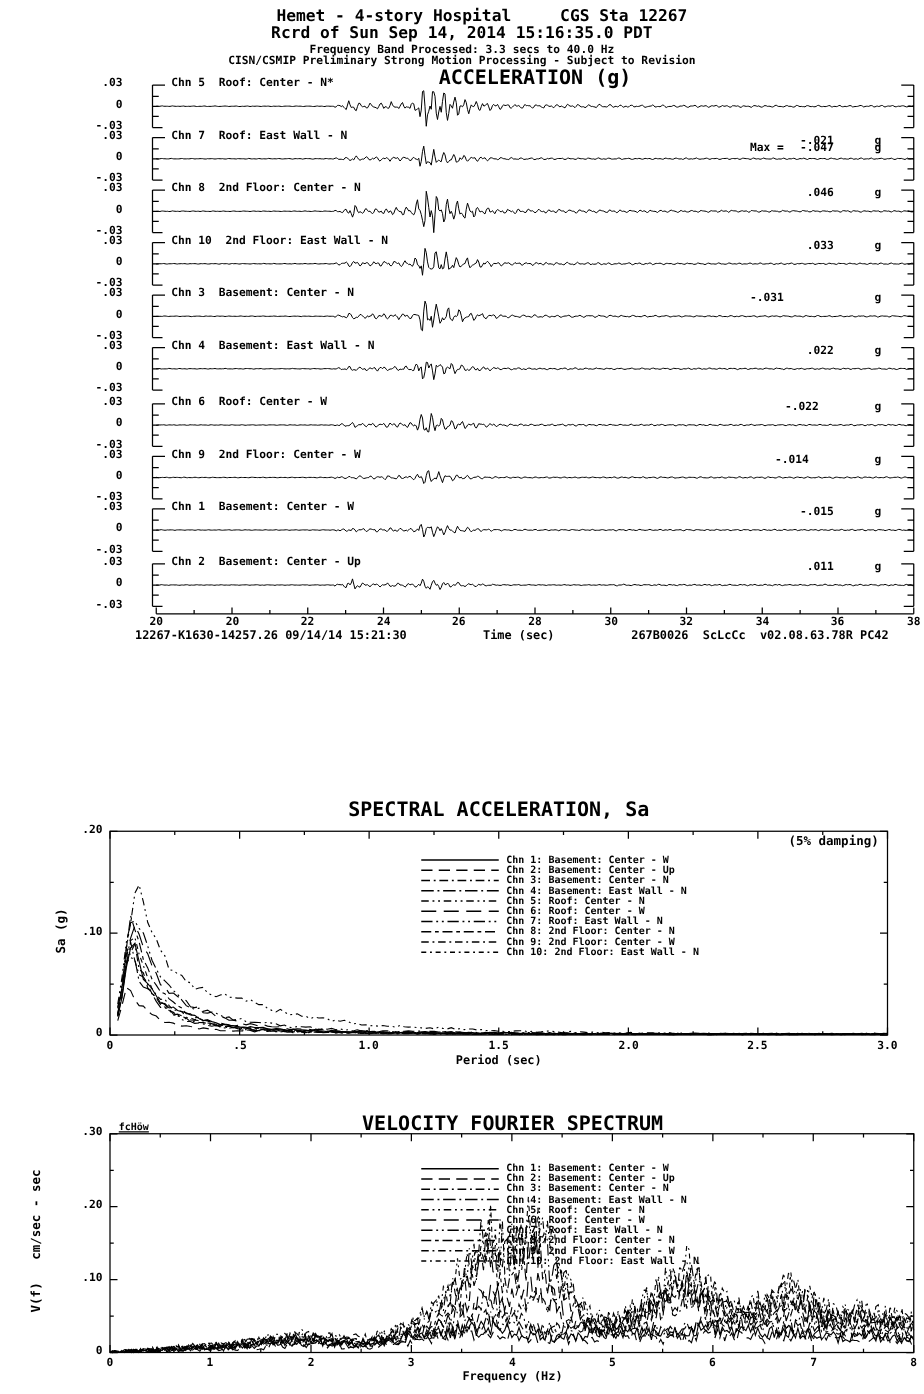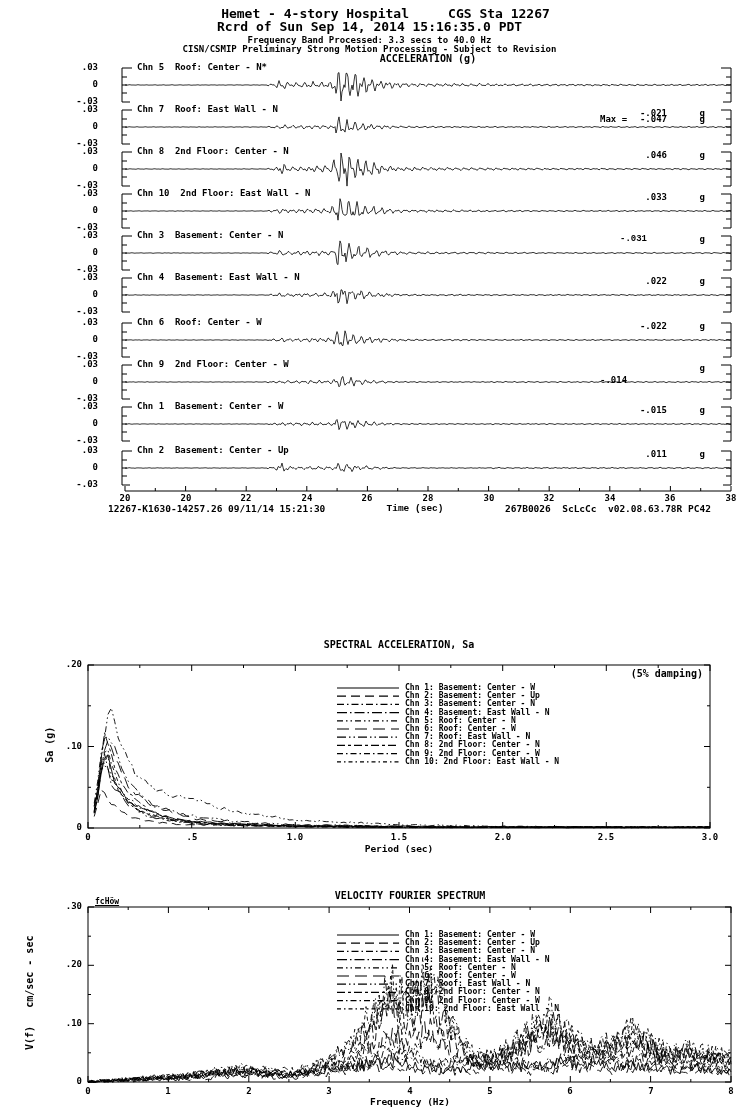--- a/index.html
+++ b/index.html
@@ -1,21 +1,21 @@
 <!DOCTYPE html>
 <html><head>
 <meta charset="utf-8">
 <style>
   *{box-sizing:border-box}
   html,body{margin:0;padding:0}
   body{width:739px;height:1115px;position:relative;background:#fff;overflow:hidden;
        font-family:"DejaVu Sans Mono","Liberation Mono",monospace;}
   .t{position:absolute;color:#000;font-weight:bold;font-size:9.5px;line-height:1.15;white-space:pre;}
   .c{text-align:center}.r{text-align:right}
-  .f8{font-size:8px}.f9{font-size:9px}.f11{font-size:10px}.f13{font-size:13px}
+  .f8{font-size:8px}.f9{font-size:9px}.f11{font-size:16px}.f13{font-size:13px}
   .rot{transform:rotate(-90deg);font-size:10px}
   #gfx{position:absolute;left:0;top:0}
 </style>
 </head>
 <body>
 
 <svg id="gfx" width="739" height="1115" xmlns="http://www.w3.org/2000/svg">
     <path d="M122,68 V102 M122,68 h10 M122,77 h5 M122,85 h5 M122,93 h5 M122,102 h8" stroke="#000" stroke-width="1" fill="none"></path>
     <path d="M731,68 V102 M731,68 h-10 M731,77 h-5 M731,85 h-5 M731,93 h-5 M731,102 h-8" stroke="#000" stroke-width="1" fill="none"></path>
     <polyline points="125,85.0 126,85.0 127,85.1 128,85.0 129,84.8 130,84.7 131,85.0 132,85.0 133,85.0 134,85.0 135,85.1 136,85.1 137,84.9 138,84.7 139,84.9 140,85.0 141,85.1 142,85.0 143,85.0 144,85.1 145,85.0 146,84.9 147,84.8 148,85.1 149,85.1 150,85.1 151,85.0 152,85.1 153,85.0 154,84.9 155,84.8 156,84.9 157,85.2 158,85.2 159,85.1 160,85.0 161,85.1 162,85.0 163,84.8 164,84.8 165,85.1 166,85.2 167,85.1 168,85.1 169,85.1 170,85.0 171,84.9 172,84.7 173,84.9 174,85.1 175,85.2 176,85.1 177,85.1 178,85.0 179,84.9 180,84.8 181,84.9 182,85.0 183,85.2 184,85.1 185,85.0 186,85.0 187,85.0 188,84.9 189,84.8 190,85.0 191,85.2 192,85.2 193,85.1 194,85.0 195,85.1 196,85.0 197,84.9 198,84.8 199,85.0 200,85.2 201,85.1 202,84.9 203,85.0 204,85.0 205,84.9 206,84.9 207,85.0 208,85.1 209,85.2 210,85.0 211,84.9 212,84.9 213,85.0 214,84.9 215,84.9 216,85.1 217,85.2 218,85.1 219,84.9 220,85.0 221,85.0 222,85.0 223,84.9 224,85.0 225,85.2 226,85.2 227,85.0 228,84.9 229,84.9 230,84.9 231,84.9 232,84.9 233,85.1 234,85.2 235,85.1 236,84.9 237,84.8 238,84.9 239,85.0 240,84.9 241,85.0 242,85.2 243,85.2 244,85.0 245,84.9 246,84.9 247,84.9 248,84.9 249,85.0 250,85.2 251,85.2 252,85.1 253,84.9 254,84.8 255,85.0 256,85.0 257,84.9 258,85.0 259,85.2 260,85.2 261,84.9 262,84.9 263,84.9 264,85.0 265,85.0 266,85.0 267,85.1 268,85.8 269,85.4 270,84.3 271,84.3 272,84.5 273,85.3 274,84.5 275,85.8 276,86.8 277,87.6 278,84.0 279,80.6 280,83.8 281,86.0 282,85.7 283,85.8 284,87.9 285,88.5 286,85.1 287,82.6 288,82.7 289,84.6 290,85.4 291,85.2 292,84.9 293,86.3 294,86.3 295,84.6 296,82.5 297,83.7 298,85.1 299,85.6 300,85.8 301,86.3 302,87.0 303,85.2 304,83.2 305,82.5 306,84.3 307,86.7 308,85.4 309,85.5 310,86.4 311,86.6 312,84.5 313,81.3 314,83.9 315,85.3 316,85.7 317,85.7 318,85.6 319,86.8 320,85.0 321,83.2 322,82.0 323,84.9 324,86.5 325,85.4 326,85.7 327,85.8 328,86.7 329,83.4 330,82.4 331,83.1 332,88.2 333,88.0 334,87.0 335,86.3 336,93.3 337,88.1 338,73.2 339,72.6 340,85.4 341,101.0 342,91.9 343,89.0 344,84.8 345,87.4 346,73.3 347,73.4 348,77.1 349,90.5 350,95.6 351,89.5 352,85.1 353,89.8 354,81.1 355,74.4 356,75.1 357,90.0 358,96.3 359,90.7 360,83.5 361,84.7 362,86.6 363,81.6 364,77.7 365,82.0 366,92.2 367,91.2 368,84.8 369,84.7 370,85.4 371,83.8 372,79.7 373,82.0 374,87.5 375,91.0 376,86.9 377,83.9 378,85.1 379,85.3 380,83.7 381,81.2 382,83.7 383,87.6 384,88.3 385,85.3 386,82.9 387,84.8 388,84.6 389,83.4 390,82.8 391,85.5 392,88.4 393,87.2 394,84.4 395,83.5 396,84.7 397,84.6 398,83.5 399,85.4 400,87.5 401,86.8 402,84.6 403,83.9 404,84.4 405,84.3 406,83.9 407,84.0 408,86.2 409,86.5 410,85.6 411,84.6 412,83.6 413,84.9 414,84.8 415,84.4 416,85.3 417,86.4 418,86.5 419,84.9 420,83.5 421,84.6 422,84.4 423,84.6 424,84.6 425,85.5 426,86.5 427,85.8 428,84.1 429,84.0 430,84.6 431,84.6 432,84.6 433,85.5 434,86.0 435,86.4 436,84.4 437,83.9 438,84.2 439,84.9 440,85.2 441,84.7 442,85.5 443,86.2 444,85.1 445,83.9 446,83.8 447,85.0 448,85.5 449,84.8 450,85.3 451,85.8 452,86.3 453,84.7 454,83.4 455,84.1 456,84.9 457,85.0 458,84.7 459,85.3 460,86.1 461,85.1 462,83.6 463,84.0 464,84.9 465,85.5 466,85.4 467,85.4 468,86.1 469,85.7 470,84.5 471,83.8 472,84.5 473,85.2 474,85.1 475,85.4 476,85.6 477,86.1 478,84.9 479,83.6 480,83.5 481,84.7 482,85.3 483,85.4 484,85.3 485,85.6 486,85.3 487,84.2 488,83.6 489,84.2 490,85.4 491,85.8 492,85.1 493,85.1 494,85.5 495,85.1 496,84.1 497,84.3 498,85.3 499,85.8 500,85.1 501,85.0 502,85.6 503,85.5 504,84.5 505,84.2 506,84.3 507,85.4 508,85.5 509,85.0 510,85.2 511,85.1 512,84.8 513,84.3 514,84.2 515,85.1 516,85.9 517,85.6 518,85.3 519,85.1 520,84.9 521,84.8 522,84.0 523,84.4 524,85.6 525,85.5 526,85.2 527,85.2 528,85.4 529,84.8 530,84.1 531,84.2 532,85.3 533,86.0 534,85.4 535,85.2 536,85.1 537,85.2 538,84.7 539,84.3 540,84.7 541,85.5 542,85.7 543,85.4 544,84.8 545,84.9 546,84.7 547,84.2 548,84.6 549,85.3 550,85.8 551,85.7 552,84.9 553,84.8 554,84.8 555,84.6 556,84.2 557,84.9 558,85.8 559,85.6 560,85.0 561,84.6 562,84.8 563,85.0 564,84.6 565,84.6 566,85.3 567,85.9 568,85.3 569,84.7 570,84.6 571,84.9 572,84.6 573,84.3 574,84.9 575,85.7 576,85.5 577,85.0 578,84.4 579,84.9 580,85.0 581,84.6 582,84.7 583,85.3 584,85.8 585,85.5 586,84.6 587,84.6 588,84.7 589,85.0 590,84.7 591,85.0 592,85.8 593,85.8 594,85.0 595,84.6 596,84.9 597,85.1 598,85.0 599,85.0 600,85.4 601,85.9 602,85.2 603,84.5 604,84.5 605,84.8 606,85.1 607,84.7 608,85.3 609,85.7 610,85.7 611,84.7 612,84.5 613,84.6 614,85.1 615,85.0 616,85.0 617,85.4 618,85.6 619,85.2 620,84.4 621,84.2 622,84.8 623,85.2 624,85.1 625,85.2 626,85.4 627,85.5 628,85.0 629,84.5 630,84.5 631,85.1 632,85.0 633,85.1 634,85.5 635,85.7 636,85.3 637,84.4 638,84.4 639,84.9 640,85.3 641,85.1 642,85.3 643,85.3 644,85.5 645,84.7 646,84.5 647,84.7 648,85.2 649,85.3 650,85.1 651,85.4 652,85.4 653,85.1 654,84.4 655,84.3 656,84.9 657,85.3 658,85.3 659,85.1 660,85.3 661,85.2 662,84.9 663,84.5 664,84.5 665,85.4 666,85.5 667,85.1 668,85.1 669,85.3 670,85.1 671,84.5 672,84.3 673,85.1 674,85.4 675,85.3 676,85.0 677,85.3 678,85.1 679,84.7 680,84.4 681,84.7 682,85.5 683,85.4 684,85.2 685,85.2 686,85.1 687,84.8 688,84.4 689,84.4 690,84.9 691,85.6 692,85.2 693,85.0 694,85.0 695,85.1 696,84.6 697,84.4 698,84.7 699,85.5 700,85.5 701,85.0 702,84.9 703,85.2 704,84.9 705,84.4 706,84.4 707,85.2 708,85.6 709,85.2 710,84.9 711,84.8 712,85.0 713,84.7 714,84.4 715,84.8 716,85.4 717,85.4 718,85.1 719,84.9 720,85.1 721,84.8 722,84.6 723,84.7 724,85.1 725,85.5 726,85.4 727,84.8 728,84.8 729,85.1 730,84.8 731,84.6" fill="none" stroke="#000" stroke-width="0.8"></polyline>
@@ -93,22 +93,22 @@
     <path d="M337,1008.8 H399" stroke="#000" stroke-width="1.2" fill="none" stroke-dasharray="4,3,1.5,3"></path>
   </svg>
 
 <div class="t f13 c" style="left:16px;top:7px;width:739px;">Hemet - 4-story Hospital     CGS Sta 12267</div>
 <div class="t f13 c" style="left:0;top:20px;width:739px;">Rcrd of Sun Sep 14, 2014 15:16:35.0 PDT</div>
 <div class="t f9 c" style="left:0;top:34.5px;width:739px;">Frequency Band Processed: 3.3 secs to 40.0 Hz</div>
 <div class="t f9 c" style="left:0;top:43.5px;width:739px;">CISN/CSMIP Preliminary Strong Motion Processing - Subject to Revision</div>
 
 <div class="t f11 c" style="left:278px;top:53px;width:300px;">ACCELERATION (g)</div>
 
-<div class="t" style="left:108px;top:504px;">12267-K1630-14257.26 09/11/14 15:21:30</div>
-<div class="t c" style="left:355px;top:504px;width:120px;font-family:Liberation Mono, monospace;">Time (sec)</div>
+<div class="t" style="left:108px;top:504px;">12267-K1630-14257.26 09/14/14 15:21:30</div>
+<div class="t c" style="left:355px;top:504px;width:120px;">Time (sec)</div>
 <div class="t" style="left:505px;top:504px;">267B0026  ScLcCc  v02.08.63.78R PC42</div>
 
 <div class="t f11 c" style="left:199px;top:639px;width:400px;">SPECTRAL ACCELERATION, Sa</div>
 <div class="t r" style="left:555px;top:668px;width:148px;font-size:10px;">(5% damping)</div>
 <div class="t c rot" style="left:-30px;top:739px;width:160px;">Sa (g)</div>
 <div class="t c" style="left:299px;top:844px;width:200px;">Period (sec)</div>
 
 <div class="t f11 c" style="left:210px;top:890px;width:400px;">VELOCITY FOURIER SPECTRUM</div>
 <div class="t f8" style="left:95px;top:897px;text-decoration:underline;">fcHöw</div>
 <div class="t c rot" style="left:-70px;top:987px;width:200px;">V(f)   cm/sec - sec</div>
@@ -131,36 +131,36 @@
 <div class="t f9" style="left: 600px; top: 150px; width: 105px; display: flex;"><span style="flex: 1 1 0%; text-align: right;">.046</span><span style="width: 38px; text-align: right;">g</span></div>
 <div class="t r f9" style="left: 62px; top: 188px; width: 36px;">.03</div>
 <div class="t r f9" style="left: 62px; top: 205px; width: 36px;">0</div>
 <div class="t r f9" style="left: 56px; top: 222px; width: 42px;">-.03</div>
 <div class="t f9" style="left: 137px; top: 188px; text-align: right;">Chn 10  2nd Floor: East Wall - N</div>
 <div class="t f9" style="left: 600px; top: 192px; width: 105px; display: flex;"><span style="flex: 1 1 0%; text-align: right;">.033</span><span style="width: 38px; text-align: right;">g</span></div>
 <div class="t r f9" style="left: 62px; top: 230px; width: 36px;">.03</div>
 <div class="t r f9" style="left: 62px; top: 247px; width: 36px;">0</div>
 <div class="t r f9" style="left: 56px; top: 264px; width: 42px;">-.03</div>
 <div class="t f9" style="left: 137px; top: 230px;">Chn 3  Basement: Center - N</div>
-<div class="t f9" style="left: 600px; top: 234px; width: 105px; display: flex;"><span style="flex: 1 1 0%; text-align: center; font-family: Liberation Mono, monospace;">-.031</span><span style="width: 38px; text-align: right;">g</span></div>
+<div class="t f9" style="left: 600px; top: 234px; width: 105px; display: flex;"><span style="flex: 1 1 0%; text-align: left;">-.031</span><span style="width: 38px; text-align: right;">g</span></div>
 <div class="t r f9" style="left: 62px; top: 272px; width: 36px;">.03</div>
 <div class="t r f9" style="left: 62px; top: 289px; width: 36px;">0</div>
 <div class="t r f9" style="left: 56px; top: 306px; width: 42px;">-.03</div>
 <div class="t f9" style="left: 137px; top: 272px;">Chn 4  Basement: East Wall - N</div>
 <div class="t f9" style="left: 600px; top: 276px; width: 105px; display: flex;"><span style="flex: 1 1 0%; text-align: right;">.022</span><span style="width: 38px; text-align: right;">g</span></div>
 <div class="t r f9" style="left: 62px; top: 317px; width: 36px;">.03</div>
 <div class="t r f9" style="left: 62px; top: 334px; width: 36px;">0</div>
 <div class="t r f9" style="left: 56px; top: 351px; width: 42px;">-.03</div>
 <div class="t f9" style="left: 137px; top: 317px;">Chn 6  Roof: Center - W</div>
-<div class="t f9" style="left: 600px; top: 321px; width: 105px; display: flex;"><span style="flex: 1 1 0%; text-align: right;">-.022</span><span style="width: 38px; text-align: right;">g</span></div>
+<div class="t f9" style="left: 600px; top: 321px; width: 105px; display: flex; gap: 12px;"><span style="flex: 1 1 0%; text-align: right;">-.022</span><span style="width: 38px; text-align: right;">g</span></div>
 <div class="t r f9" style="left: 62px; top: 359px; width: 36px;">.03</div>
 <div class="t r f9" style="left: 62px; top: 376px; width: 36px;">0</div>
 <div class="t r f9" style="left: 56px; top: 393px; width: 42px;">-.03</div>
 <div class="t f9" style="left: 137px; top: 359px;">Chn 9  2nd Floor: Center - W</div>
-<div class="t f9" style="left: 600px; top: 363px; width: 105px; display: flex;"><span style="flex: 1 1 0%; text-align: left; margin-top: 12px;">-.014</span><span style="width: 38px; text-align: right;">g</span></div>
+<div class="t f9" style="left: 600px; top: 363px; width: 105px; display: flex;"><span style="flex: 1 1 0%; text-align: center;">-.014</span><span style="width: 38px; text-align: right;">g</span></div>
 <div class="t r f9" style="left: 62px; top: 401px; width: 36px;">.03</div>
 <div class="t r f9" style="left: 62px; top: 418px; width: 36px;">0</div>
 <div class="t r f9" style="left: 56px; top: 435px; width: 42px;">-.03</div>
 <div class="t f9" style="left: 137px; top: 401px;">Chn 1  Basement: Center - W</div>
 <div class="t f9" style="left: 600px; top: 405px; width: 105px; display: flex;"><span style="flex: 1 1 0%; text-align: right;">-.015</span><span style="width: 38px; text-align: right;">g</span></div>
 <div class="t r f9" style="left: 62px; top: 445px; width: 36px;">.03</div>
 <div class="t r f9" style="left: 62px; top: 462px; width: 36px;">0</div>
 <div class="t r f9" style="left: 56px; top: 479px; width: 42px;">-.03</div>
 <div class="t f9" style="left: 137px; top: 445px;">Chn 2  Basement: Center - Up</div>
 <div class="t f9" style="left: 600px; top: 449px; width: 105px; display: flex;"><span style="flex: 1 1 0%; text-align: right;">.011</span><span style="width: 38px; text-align: right;">g</span></div>

